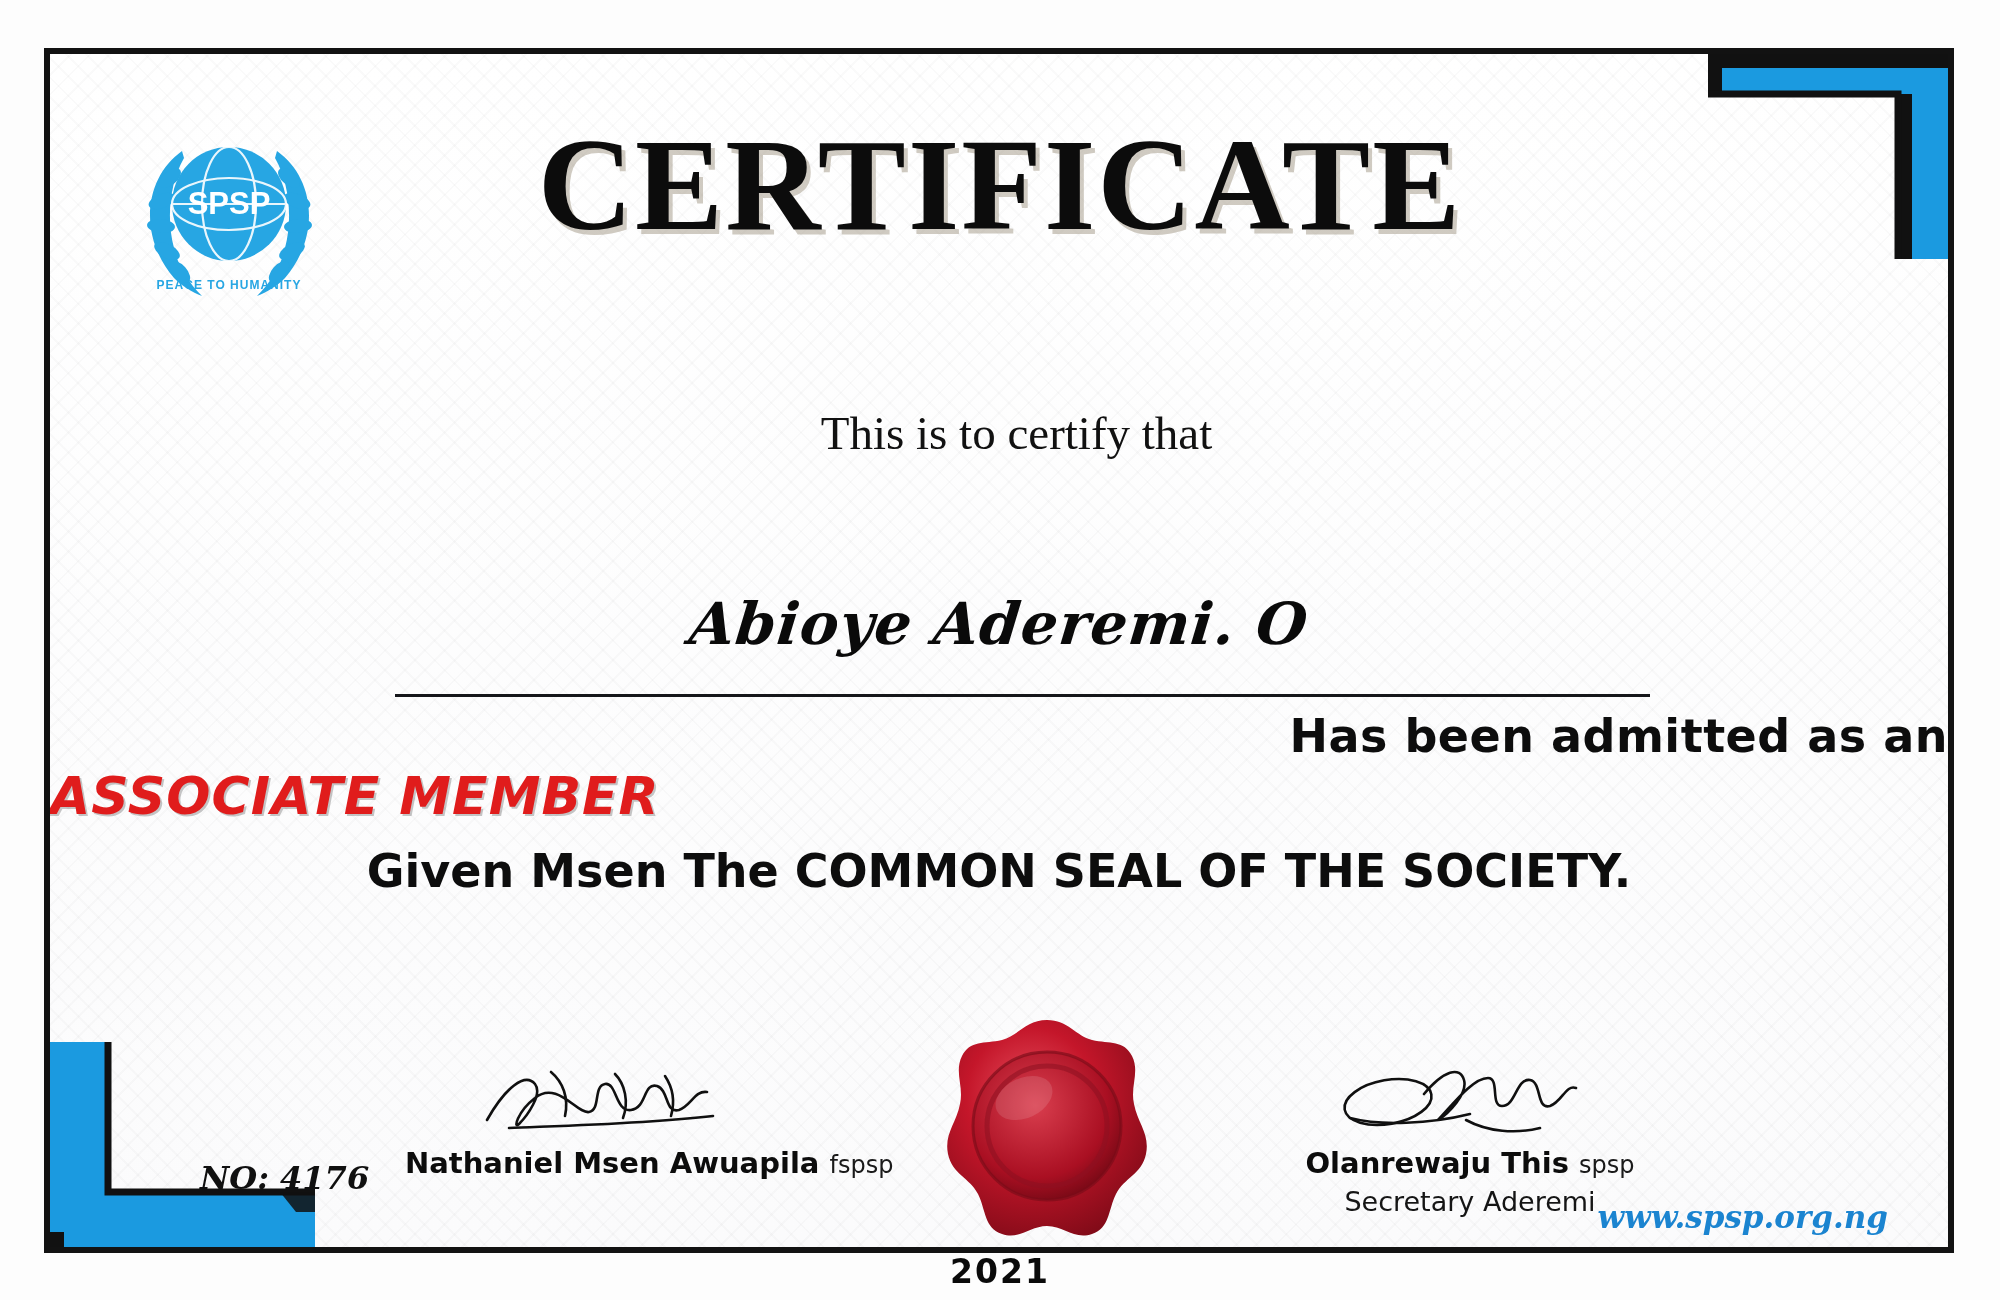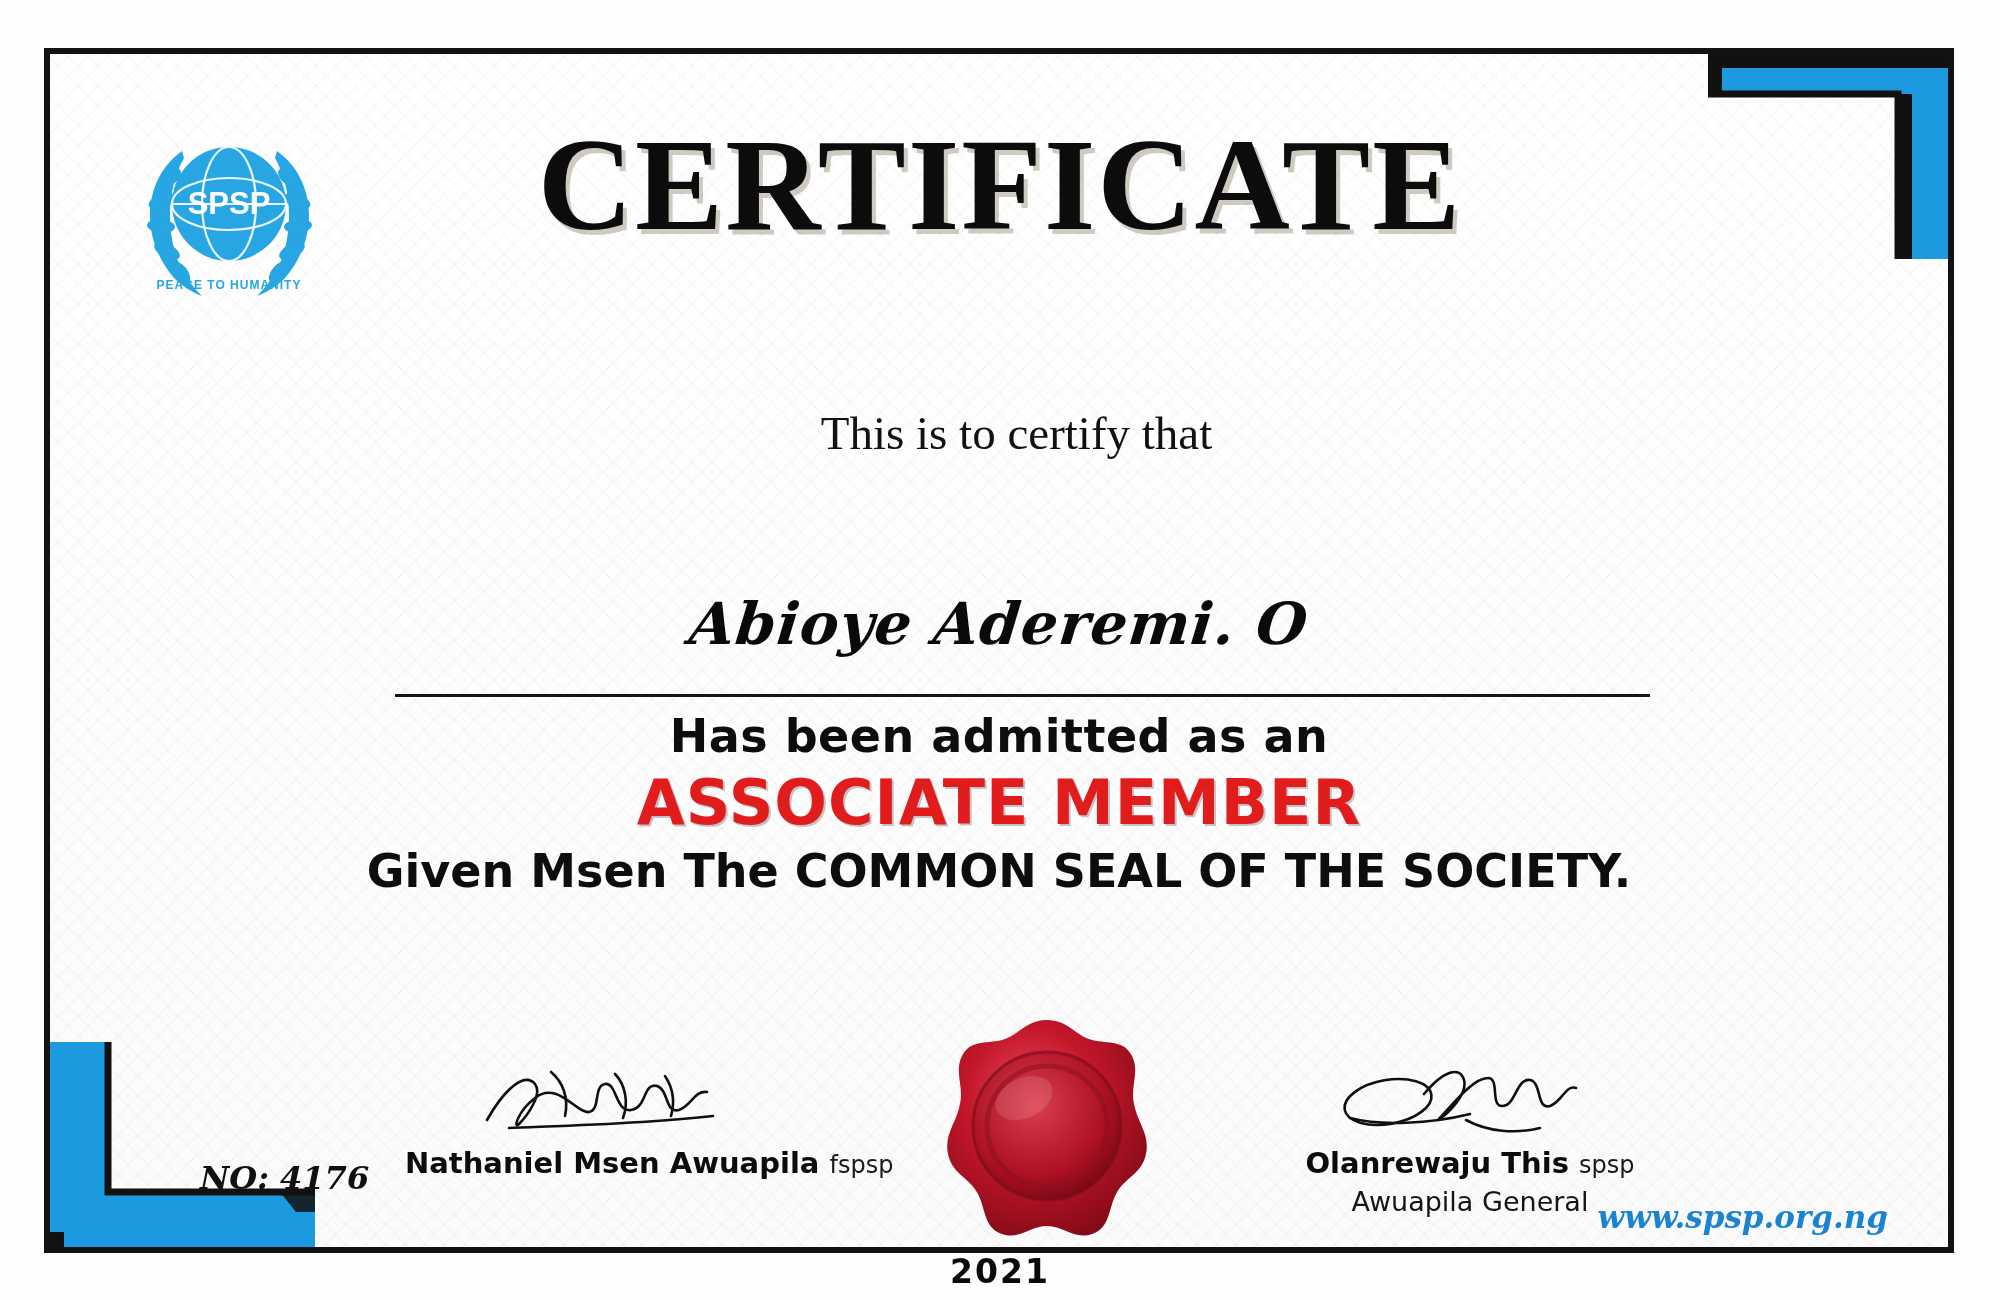--- a/index.html
+++ b/index.html
@@ -115,37 +115,38 @@
     width: 1255px;
     height: 3px;
     background: #15161a;
   }
 
   .line-admitted {
     position: absolute;
     left: 0;
     right: 0;
     top: 655px;
-    text-align: center;
+    text-align: right;
     font-family: "DejaVu Sans", sans-serif;
     font-weight: bold;
     font-size: 46px;
     color: #0d0d0d;
     letter-spacing: 0.5px;
   }
 
   .line-grade {
     position: absolute;
     left: 0;
     right: 0;
     top: 712px;
-    text-align: center;
-    font-family: "DejaVu Sans", sans-serif;
-    font-weight: bold;
-    font-size: 62px;
+    text-align: left;
+    font-family: "DejaVu Sans", sans-serif;
+    font-weight: bold;
+    font-style: italic;
+    font-size: 52px;
     color: #e01c1c;
     letter-spacing: 1px;
     text-shadow: 2px 2px 0 rgba(0,0,0,0.22);
   }
 
   .line-seal {
     position: absolute;
     left: 0;
     right: 0;
     top: 790px;
@@ -327,21 +328,21 @@
             <path d="M104 40 C124 16 140 12 144 26 C148 40 128 60 118 66 C130 54 152 24 168 24 C180 24 170 52 182 52 C196 52 196 24 210 26 C222 28 216 56 230 52 C242 48 246 30 256 34"></path>
             <path d="M146 66 C168 78 196 80 220 74"></path>
             <path d="M30 64 C60 72 110 70 150 60"></path>
           </g>
         </svg>
       </div>
       <div class="sig-name">
         <span>Olanrewaju This</span>
         <span class="sig-suffix">spsp</span>
       </div>
-      <div class="sig-role">Awuapila General</div>
+      <div class="sig-role">Secretary Aderemi</div>
     </div>
 
     <div class="wax">
       <svg width="215" height="230" viewBox="0 0 215 230">
         <defs>
           <radialGradient id="waxg" cx="42%" cy="36%" r="72%">
             <stop offset="0%" stop-color="#e8505f"></stop>
             <stop offset="45%" stop-color="#c4162a"></stop>
             <stop offset="100%" stop-color="#7e0a17"></stop>
           </radialGradient>

